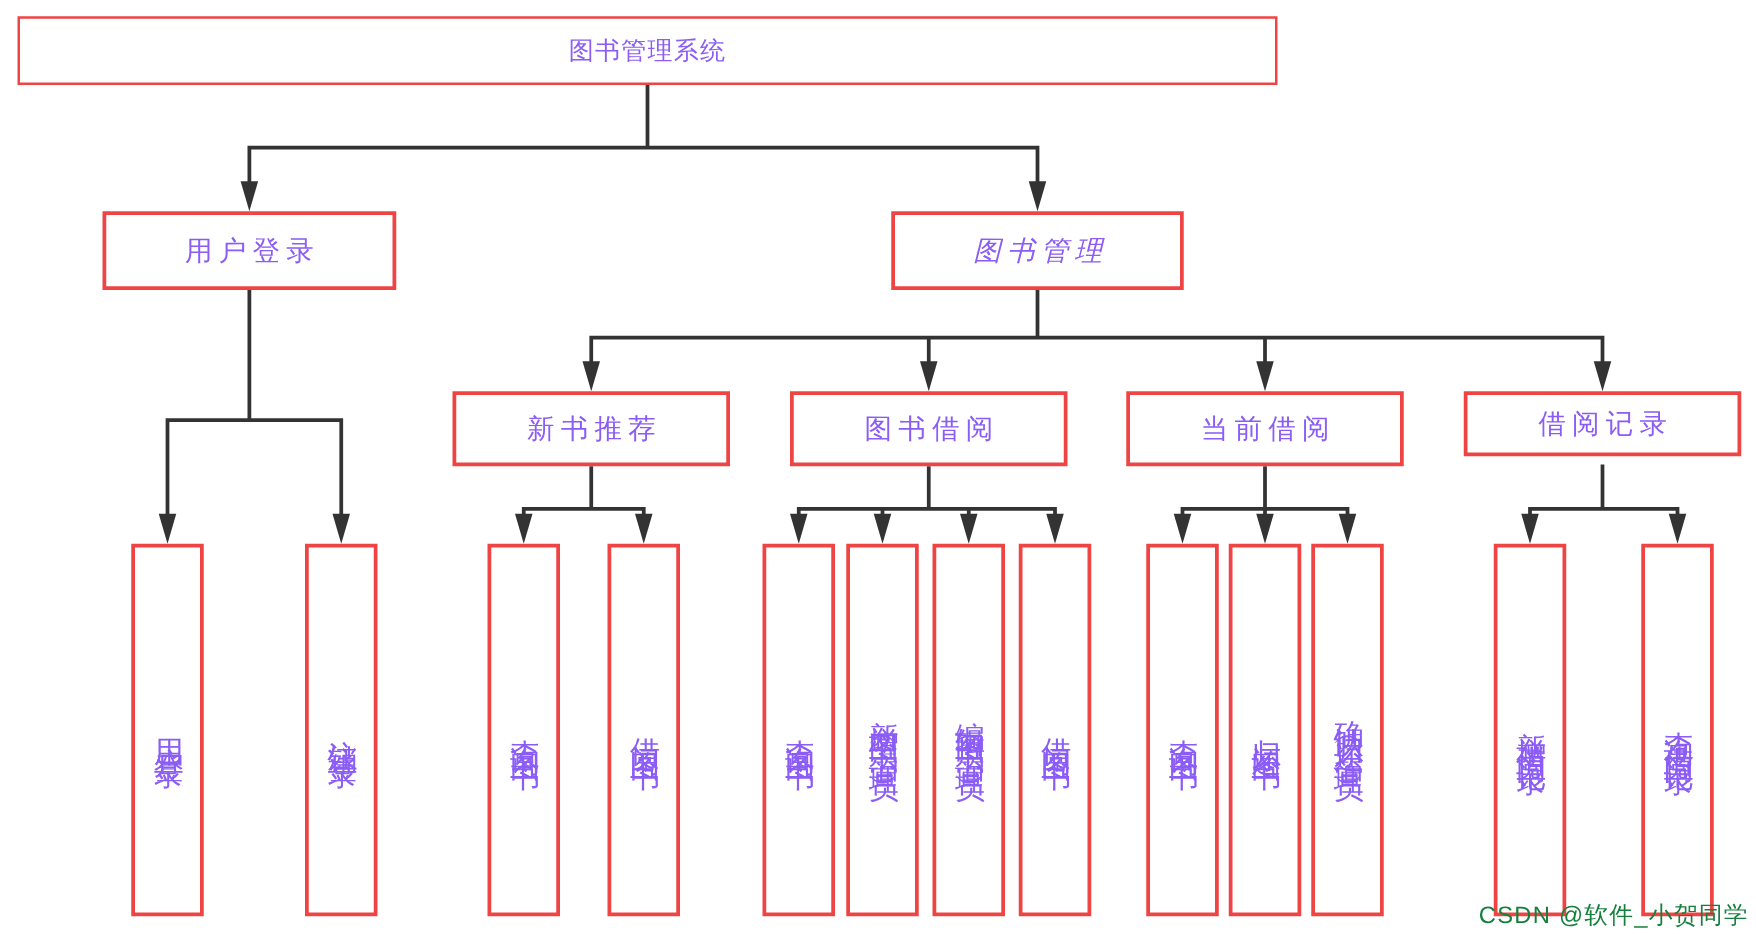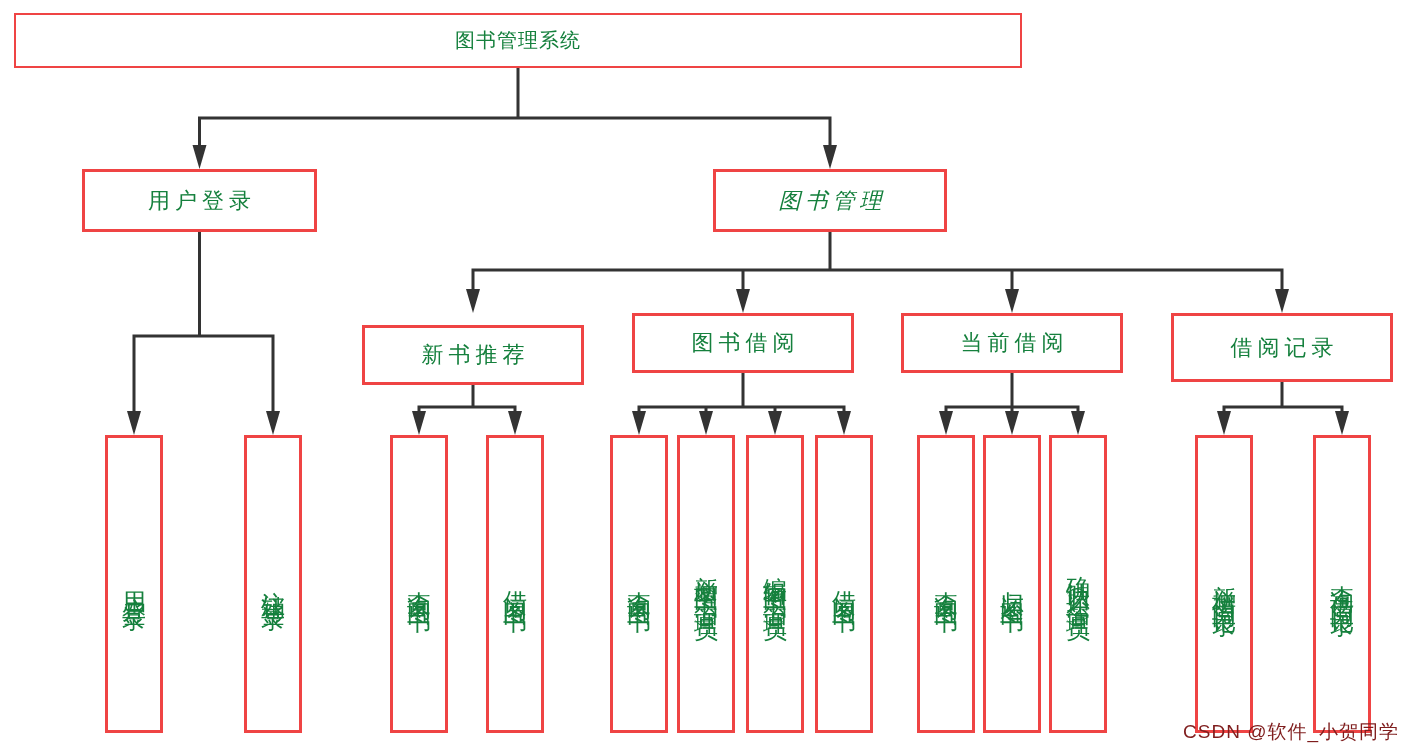--- a/index.html
+++ b/index.html
@@ -20,21 +20,21 @@
     left: 0;
     top: 0;
     width: 1405px;
     height: 747px;
   }
   .node {
     position: absolute;
     box-sizing: border-box;
     border: 3px solid #ef4444;
     background: #ffffff;
-    color: #15803d;
+    color: #8b5cf6;
     display: flex;
     align-items: center;
     justify-content: center;
     text-align: center;
   }
   .node.root {
     border-width: 2px;
     font-size: 20px;
     letter-spacing: 1px;
   }
@@ -47,21 +47,21 @@
     writing-mode: vertical-rl;
     font-size: 24px;
     letter-spacing: 6px;
     line-height: 1;
   }
   .watermark {
     position: absolute;
     right: 6px;
     bottom: 2px;
     font-size: 19px;
-    color: #7f1d1d;
+    color: #15803d;
     letter-spacing: 1px;
     white-space: nowrap;
   }
 </style>
 </head>
 <body>
 
 <div class="canvas">
 
   <svg class="connector-layer" width="1405" height="747" viewBox="0 0 1405 747" xmlns="http://www.w3.org/2000/svg">
@@ -97,24 +97,24 @@
       <polygon points="1217,411 1231,411 1224,435"></polygon>
       <polygon points="1335,411 1349,411 1342,435"></polygon>
     </g>
   </svg>
 
   <div class="node root" style="left:14px; top:13px; width:1008px; height:55px;">图书管理系统</div>
 
   <div class="node h-node" style="left:82px; top:169px; width:235px; height:63px;">用户登录</div>
   <div class="node h-node" style="left:713px; top:169px; width:234px; height:63px;font-style:italic;">图书管理</div>
 
-  <div class="node h-node" style="left:362px; top:325px; width:222px; height:60px;">新书推荐</div>
+  <div class="node h-node" style="left:362px; top:313px; width:222px; height:60px;">新书推荐</div>
   <div class="node h-node" style="left:901px; top:313px; width:222px; height:60px;">当前借阅</div>
   <div class="node h-node" style="left:632px; top:313px; width:222px; height:60px;">图书借阅</div>
-  <div class="node h-node" style="left:1171px; top:313px; width:222px; height:69px;">借阅记录</div>
+  <div class="node h-node" style="left:1171px; top:313px; width:222px; height:52px;">借阅记录</div>
 
   <div class="node leaf" style="left:105px; top:435px; width:58px; height:298px;">用户登录</div>
   <div class="node leaf" style="left:244px; top:435px; width:58px; height:298px;">注销登录</div>
 
   <div class="node leaf" style="left:390px; top:435px; width:58px; height:298px;">查询图书</div>
   <div class="node leaf" style="left:486px; top:435px; width:58px; height:298px;">借阅图书</div>
 
   <div class="node leaf" style="left:610px; top:435px; width:58px; height:298px;">查询图书</div>
   <div class="node leaf" style="left:677px; top:435px; width:58px; height:298px;">新增图书（管理员）</div>
   <div class="node leaf" style="left:746px; top:435px; width:58px; height:298px;">编辑图书（管理员）</div>

